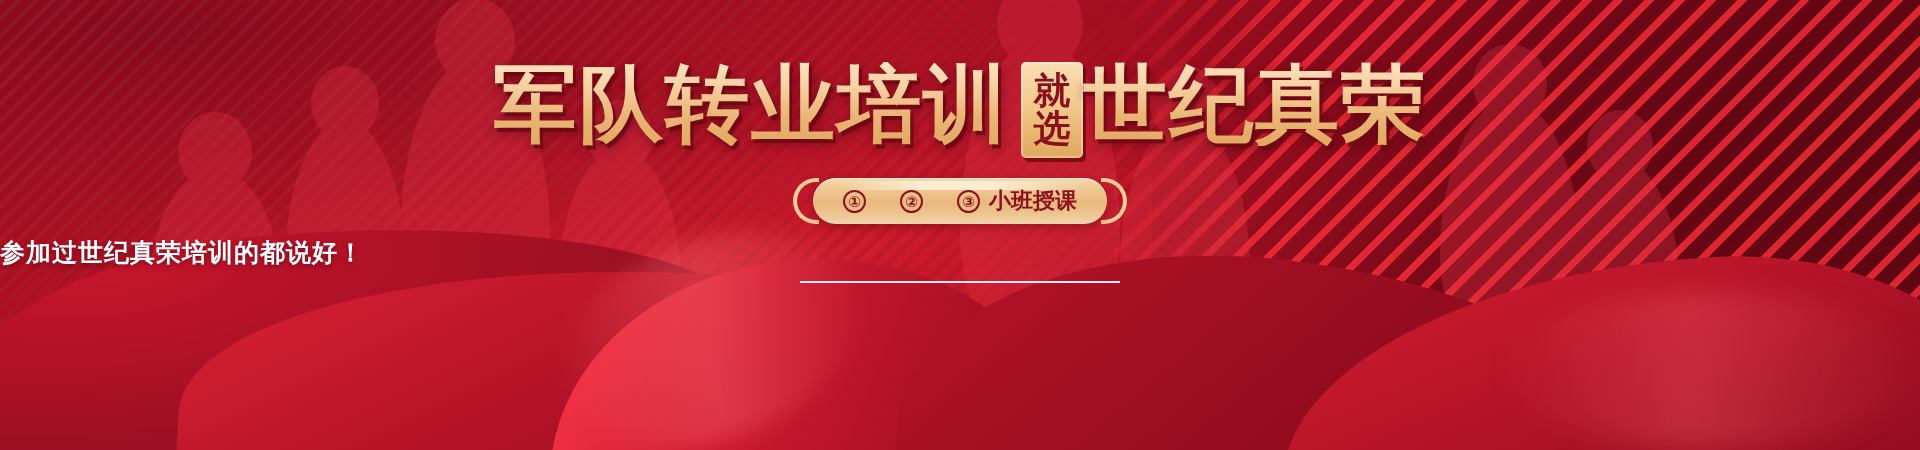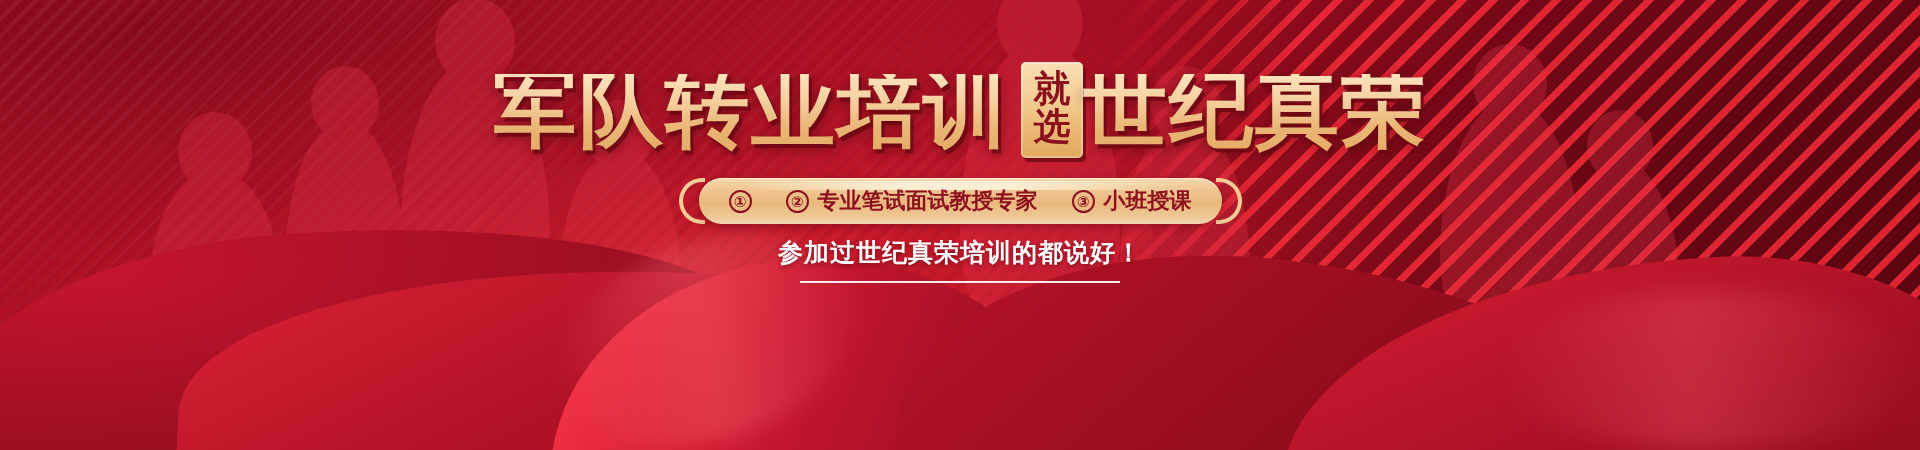--- a/index.html
+++ b/index.html
@@ -68,24 +68,23 @@
 
   
   .silk{position:absolute;left:0;right:0;bottom:0;height:230px;}
   .silk .fold{position:absolute;}
 
   
   .content{position:absolute;inset:0;}
 
   .headline{
     position:absolute;left:0;right:0;top:62px;
-    display:flex;align-items:flex-end;justify-content:center;
+    display:flex;align-items:flex-start;justify-content:center;
     gap:0px;
     white-space:nowrap;
-    font-family:Liberation Mono, monospace;
   }
   .hl-text{
     font-size:84px;
     font-weight:900;
     letter-spacing:2px;
     line-height:1;
     background:linear-gradient(180deg,#fde3bd 0%,#f7d2a4 28%,#eab777 62%,#e2a861 100%);
     -webkit-background-clip:text;background-clip:text;
     color:transparent;
     -webkit-text-fill-color:transparent;
@@ -141,21 +140,20 @@
   }
   .pill-num{
     width:23px;height:23px;border:2px solid #8e1020;border-radius:50%;
     display:flex;align-items:center;justify-content:center;
     font-size:15px;font-weight:700;line-height:1;
   }
 
   
   .tagline{
     position:absolute;top:236px;left:0;right:0;
-    text-align:center;
   }
   .tagline-text{
     display:inline-block;
     color:#ffffff;
     font-size:25px;font-weight:700;letter-spacing:1px;
     text-shadow:0 2px 5px rgba(70,3,12,.5);
   }
   .tagline-rule{
     width:320px;height:2px;margin:12px auto 0;
     background:rgba(255,255,255,.92);
@@ -240,21 +238,20 @@
       <span class="bracket l"></span>
       <div class="pill">
         <div class="pill-items">
 
           <div class="pill-item">
             <span class="pill-num">①</span>
           </div>
 
           <div class="pill-item">
             <span class="pill-num">②</span>
-            <span>专业笔试面试教授专家</span>
           </div>
 
           <div class="pill-item">
             <span class="pill-num">③</span>
             <span>小班授课</span>
           </div>
 
         </div>
       </div>
       <span class="bracket r"></span>

